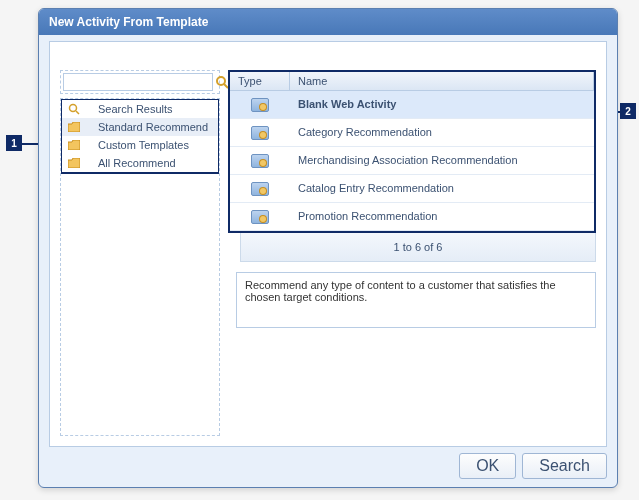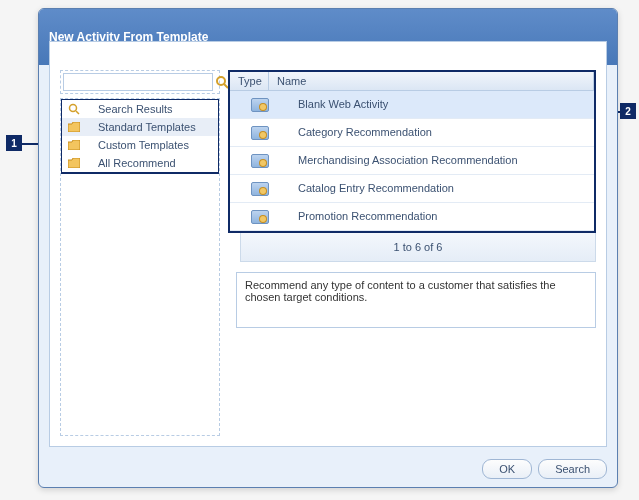--- a/index.html
+++ b/index.html
@@ -22,21 +22,21 @@
     height: 480px;
     background: #e8f0fa;
     border: 1px solid #5b7fb0;
     border-radius: 6px;
     box-shadow: 0 2px 6px rgba(0,0,0,0.15);
     overflow: hidden;
   }
   .titlebar {
     background: linear-gradient(to bottom, #5f8cc9, #4878b8);
     color: #fff;
-    padding: 21px 10px;
+    padding: 6px 10px;
     font-weight: bold;
     font-size: 12px;
   }
   .body {
     position: absolute;
     left: 10px; right: 10px; top: 32px; bottom: 40px;
     background: #fff;
     border: 1px solid #b8cce4;
     padding: 28px 10px 10px 10px;
   }
@@ -101,30 +101,30 @@
   .thead {
     display:flex;
     background: linear-gradient(to bottom,#f1f5fb,#dbe6f4);
     border-bottom: 1px solid #b8cce4;
   }
   .th {
     padding: 3px 8px;
     color: #3b5171;
     border-right: 1px solid #b8cce4;
   }
-  .th.type { width: 39px; }
+  .th.type { width: 60px; }
   .th.name { flex:1; }
   .tbody {}
   .row {
     display:flex;
     align-items:center;
     border-bottom: 1px solid #e3ebf5;
     min-height: 28px;
   }
-  .row.selected { background: #dce9fa; }
+  .row.selected { background: #dce9fa; font-weight: bold; }
   .cell-type {
     width: 60px;
     display:flex; justify-content:center; align-items:center;
     padding: 4px 0;
   }
   .cell-name {
     flex:1;
     padding: 4px 8px;
     color: #3b5171;
     line-height: 1.2;
@@ -165,24 +165,24 @@
   .footer {
     position:absolute;
     left:10px; right:10px; bottom:8px;
     display:flex;
     justify-content:flex-end;
     gap:6px;
   }
   .btn {
     background: linear-gradient(to bottom,#fdfdfd,#e9eff7);
     border:1px solid #9fb6d4;
-    border-radius:9px;
+    border-radius:3px;
     padding: 3px 16px;
     color:#3b5171;
-    font-size:11px;
+    font-size:16px;
     cursor:pointer;
   }
   .callout {
     position:absolute;
     background:#0f2a66;
     color:#fff;
     width:16px; height:16px;
     display:flex;align-items:center;justify-content:center;
     font-size:10px;
     font-weight:bold;
@@ -228,21 +228,21 @@
                   </svg>
               </span>
               <span>Search Results</span>
             </div>
             <div class="tree-item selected">
               <span class="folder-icon">
                 <svg width="12" height="10" viewBox="0 0 12 10">
                     <path d="M0 2 L4 2 L5 0 L12 0 L12 10 L0 10 Z" fill="#f3c55f" stroke="#c98f1e"></path>
                   </svg>
               </span>
-              <span>Standard Templates</span>
+              <span>Standard Recommend</span>
             </div>
             <div class="tree-item">
               <span class="folder-icon">
                 <svg width="12" height="10" viewBox="0 0 12 10">
                     <path d="M0 2 L4 2 L5 0 L12 0 L12 10 L0 10 Z" fill="#f3c55f" stroke="#c98f1e"></path>
                   </svg>
               </span>
               <span>Custom Templates</span>
             </div>
             <div class="tree-item">

